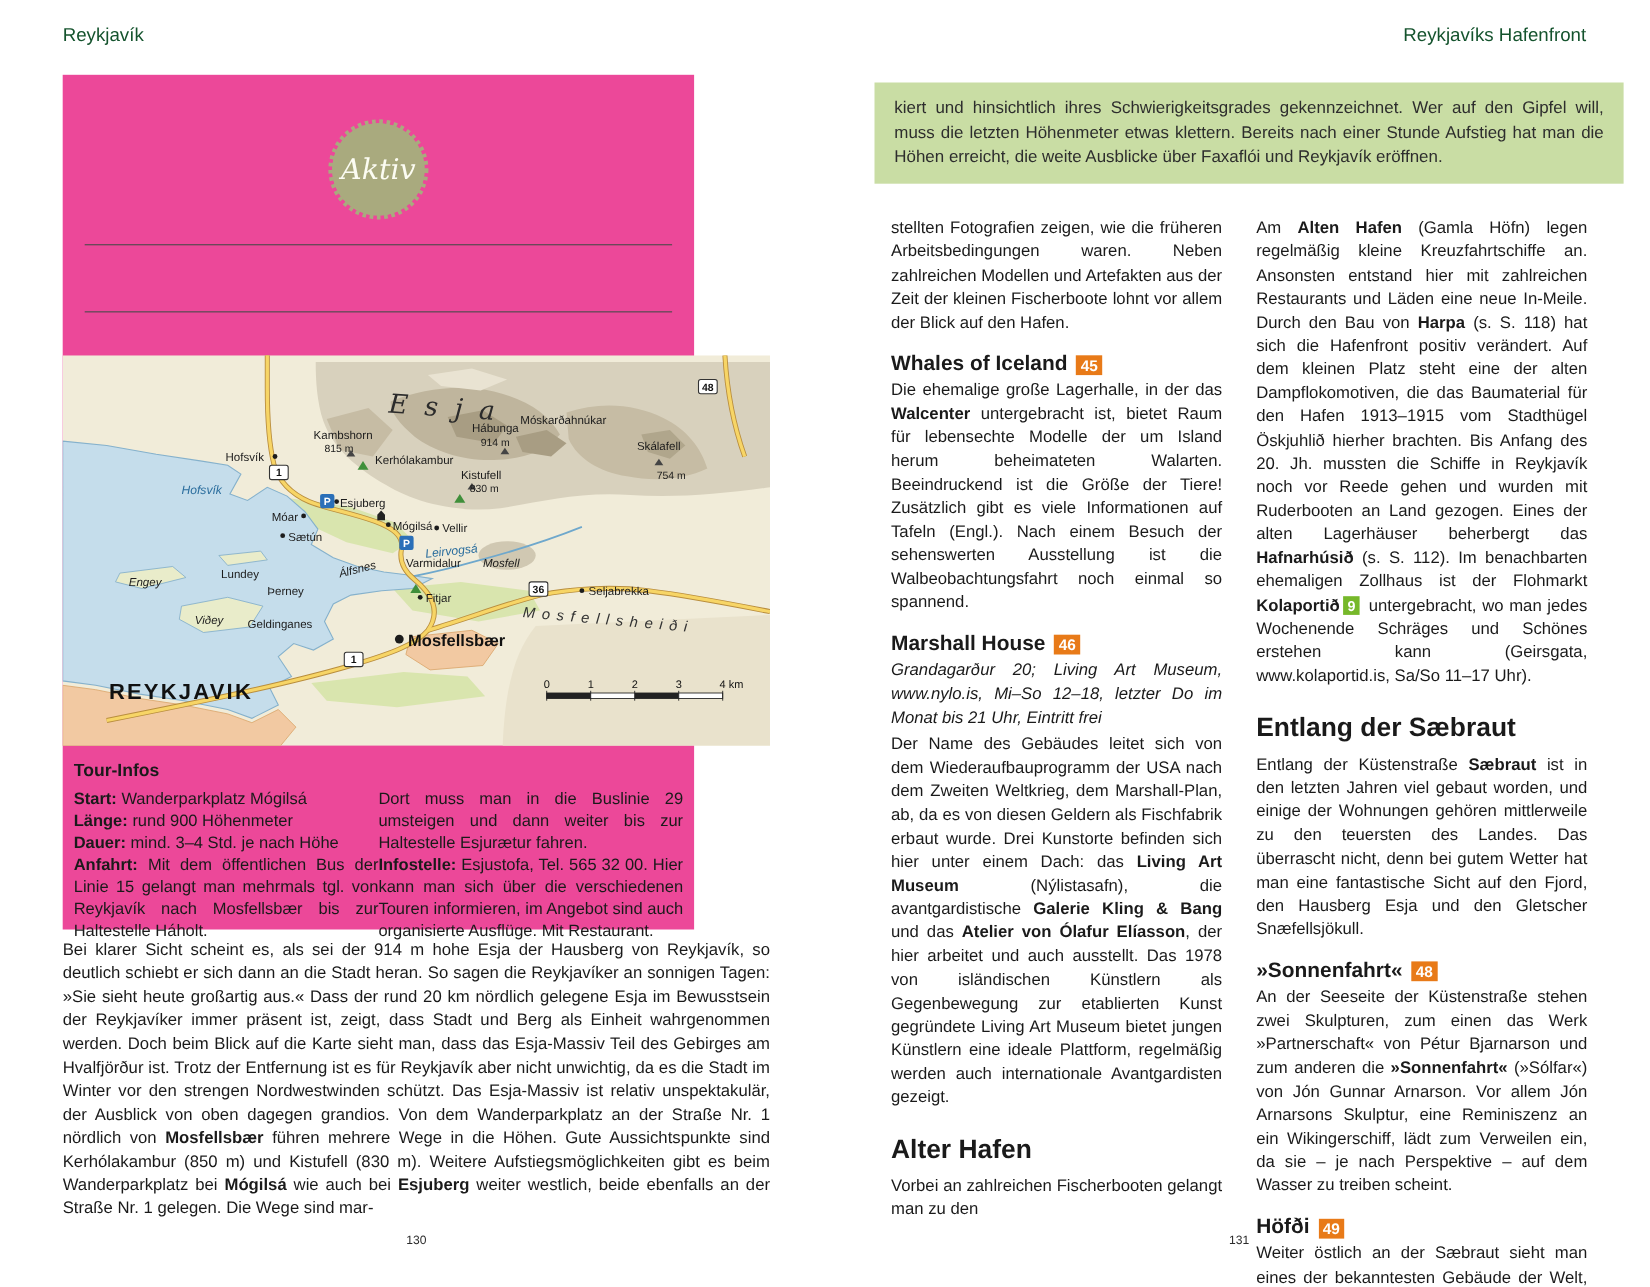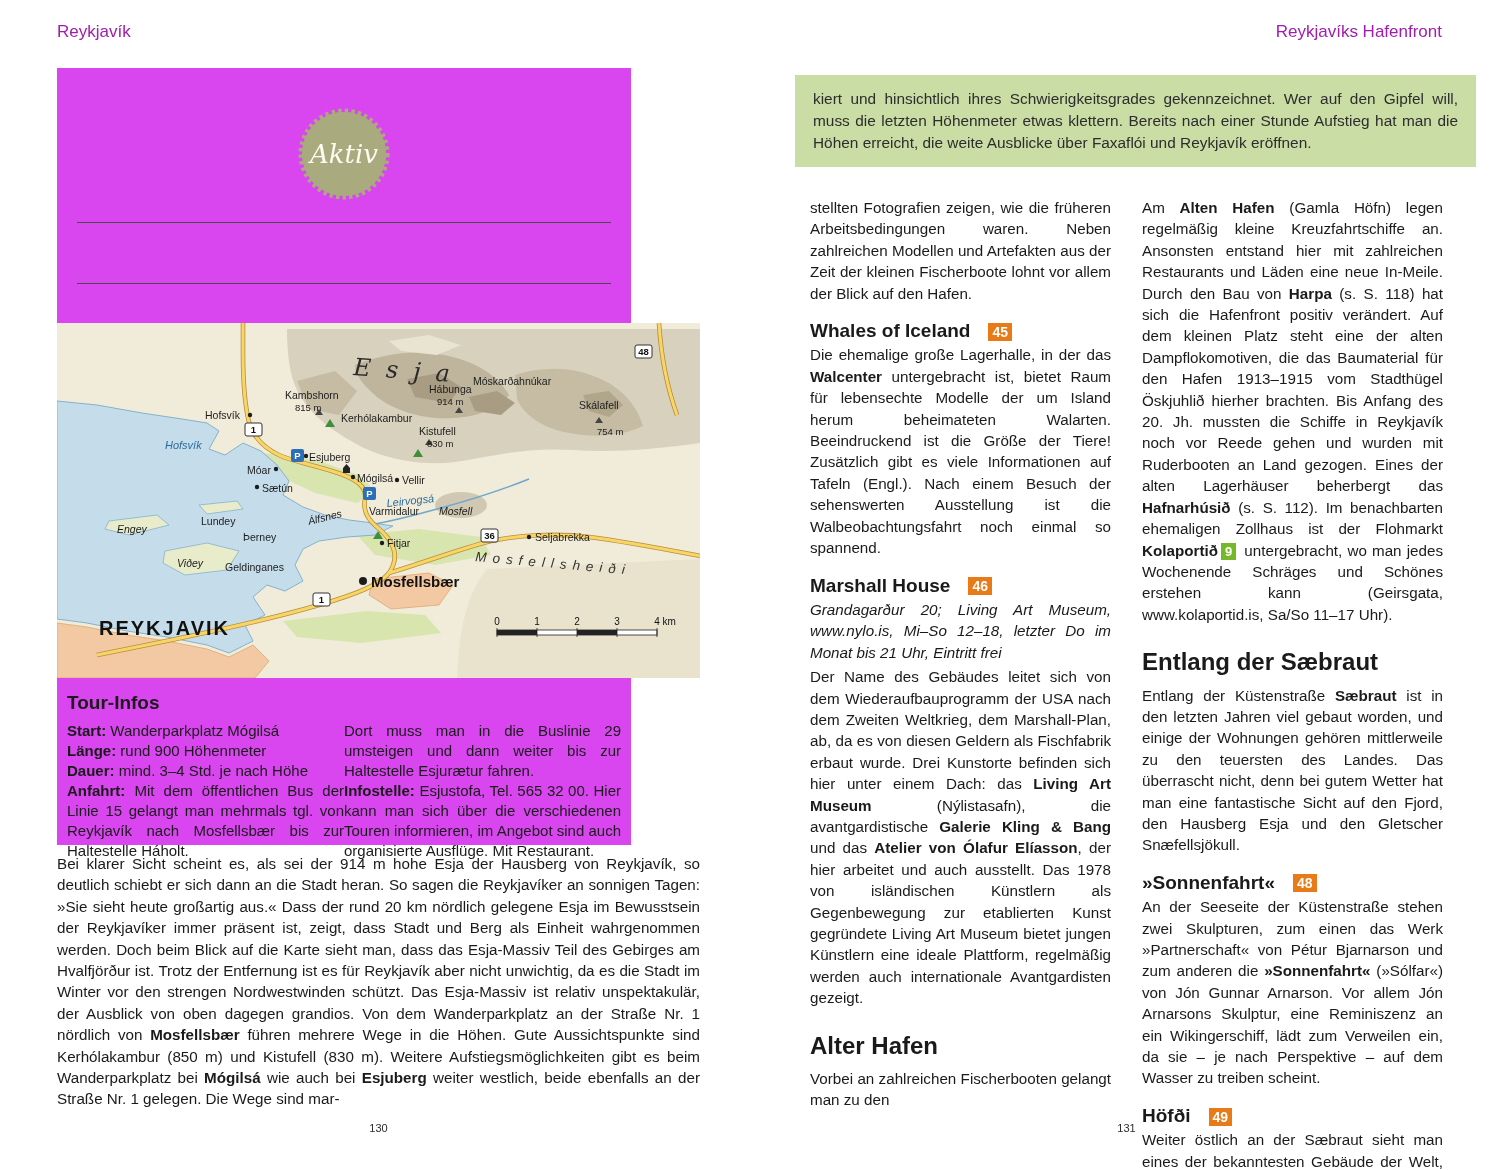--- a/index.html
+++ b/index.html
@@ -1,49 +1,49 @@
 <!DOCTYPE html>
 <html><head>
 <meta charset="utf-8">
 <style>
   *{box-sizing:border-box;margin:0;padding:0}
   html,body{width:1500px;height:1170px}
   body{position:relative;background:#ffffff;font-family:"Liberation Sans",sans-serif;color:#1a1a1a;overflow:hidden}
 
-  .running-head{position:absolute;top:22px;font-size:17px;color:#a21caf}
+  .running-head{position:absolute;top:22px;font-size:17px;color:#14532d}
   .rh-left{left:57px}
   .rh-right{right:58px;text-align:right}
   .folio{position:absolute;top:1122px;font-size:11px;color:#2b2b2b;text-align:center}
   .folio-left{left:57px;width:643px}
   .folio-right{left:795px;width:663px}
 
   
-  .panel{position:absolute;left:57px;top:68px;width:574px;height:777px;background:#d946ef}
+  .panel{position:absolute;left:57px;top:68px;width:574px;height:777px;background:#ec4899}
   .seal{position:absolute;left:50%;top:36px;transform:translateX(-50%)}
   .seal text{font-family:"DejaVu Serif",serif;font-style:italic}
   .panel-rule{position:absolute;left:20px;right:20px;border-top:1.5px solid #4a4a4a}
   .rule-top{top:154px}
   .rule-bottom{top:215px}
   .panel-title{position:absolute;left:0;right:0;top:164px;text-align:center;
     font-family:"DejaVu Serif",serif;font-weight:bold;font-size:23px;letter-spacing:1.5px;color:#343e2e}
   .map-wrap{position:absolute;left:0;top:255px;width:643px;height:355px}
   .tour{position:absolute;left:10px;right:10px;top:624px}
-  .tour h4{font-size:19px;margin-bottom:7px}
+  .tour h4{font-size:16px;margin-bottom:7px}
   .tour-cols{display:flex;}
   .tour-col{flex:1;font-size:15px;line-height:20px;text-align:justify}
 
   .left-body{position:absolute;left:57px;top:853px;width:643px;font-size:15.2px;line-height:21.4px;text-align:justify}
 
   
   .intro-box{position:absolute;left:795px;top:75px;width:681px;background:#c9dda4;padding:13px 18px;
     font-size:15.4px;line-height:22px;color:#2d2d2d;text-align:justify}
   .col{position:absolute;top:197px;width:301px;font-size:15.2px;line-height:21.4px;text-align:justify}
   .col1{left:810px}
   .col2{left:1142px}
-  .article-head{display:flex;align-items:center;gap:18px;font-size:19px;font-weight:bold;margin:16px 0 3px;text-align:left}
+  .article-head{display:flex;align-items:center;gap:8px;font-size:19px;font-weight:bold;margin:16px 0 3px;text-align:left}
   .h2{font-size:24px;font-weight:bold;margin:26px 0 12px;text-align:left}
   .info{font-style:italic;margin-bottom:3px}
   .num-badge{display:inline-block;color:#fff;font-weight:bold;font-size:13px;line-height:17px;padding:0 4px;min-width:11px;text-align:center;margin:0 3px}
   .article-head .num-badge{font-size:14px;line-height:18px;margin:2px 0 0 0}
   .orange{background:#e87a18}
   .green{background:#76b82a}
   .bold{font-weight:bold}
 
   
   .m-lbl{font-size:10.5px;fill:#1c1c1c}

